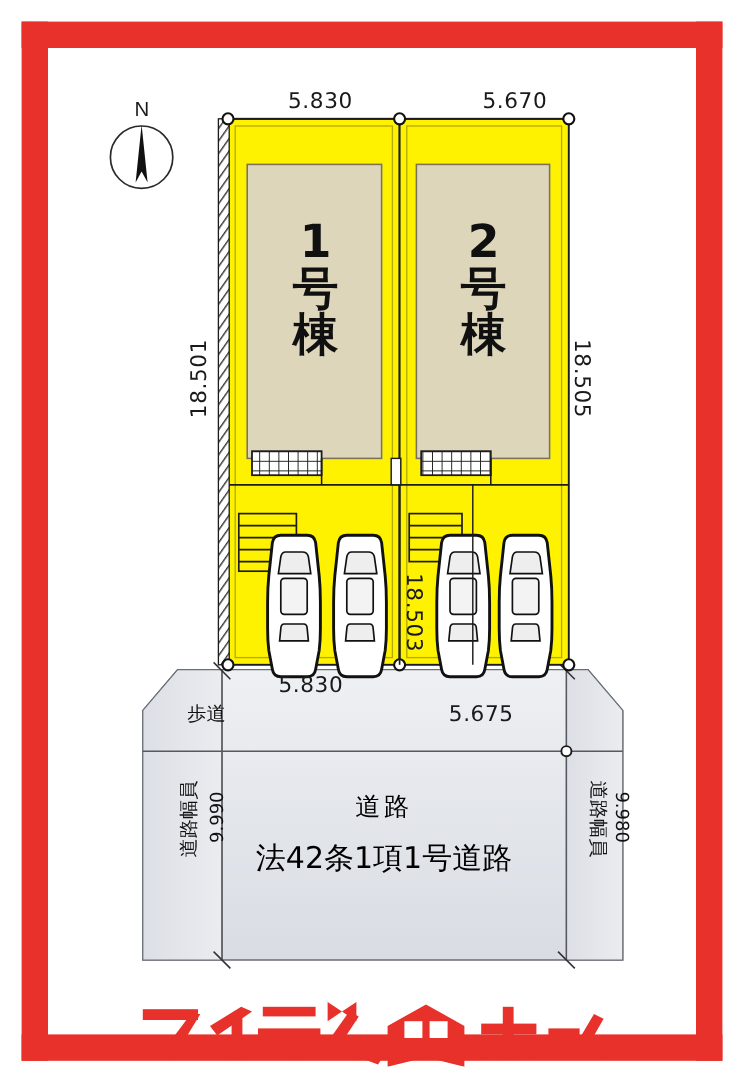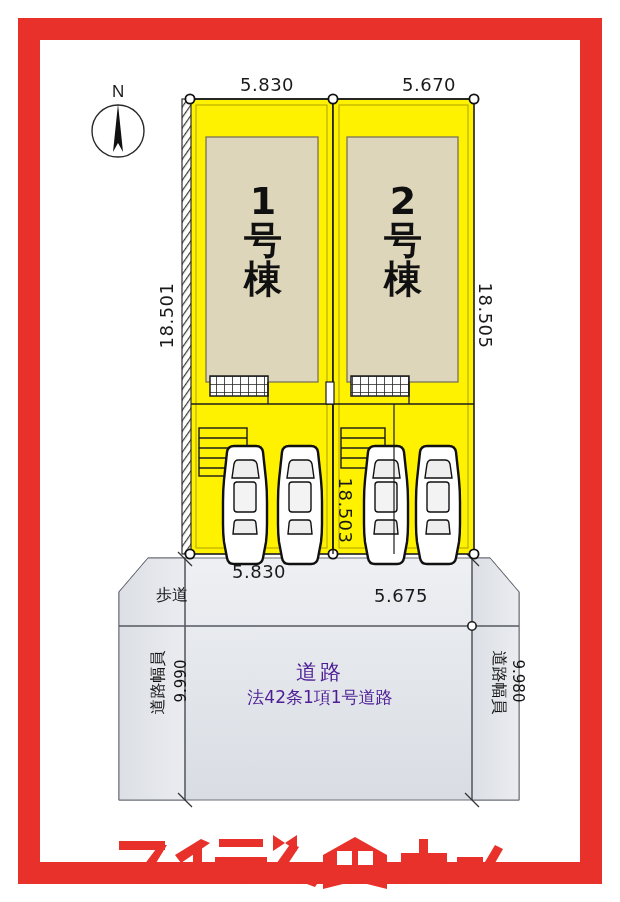--- a/index.html
+++ b/index.html
@@ -80,25 +80,25 @@
     font-size: 38px;
     font-weight: bold;
     color: #101010;
     line-height: 1.02;
     text-align: center;
     font-family: "DejaVu Sans", "Liberation Sans", sans-serif;
   }
   .road-text {
     position: absolute;
     text-align: center;
-    color: #4c1d95;
+    color: #000000;
     font-family: "DejaVu Sans", "Liberation Sans", sans-serif;
   }
   .road-text .l1 { font-size: 21px; display:block; letter-spacing: 3px;}
-  .road-text .l2 { font-size: 17px; display:block; }
+  .road-text .l2 { font-size: 25px; display:block;margin-top:12px; }
   .small-jp { font-size: 16px; }
   .compass-n {
     position: absolute;
     font-size: 17px;
     color: #1a1a1a;
   }
 </style>
 </head>
 <body>
 

